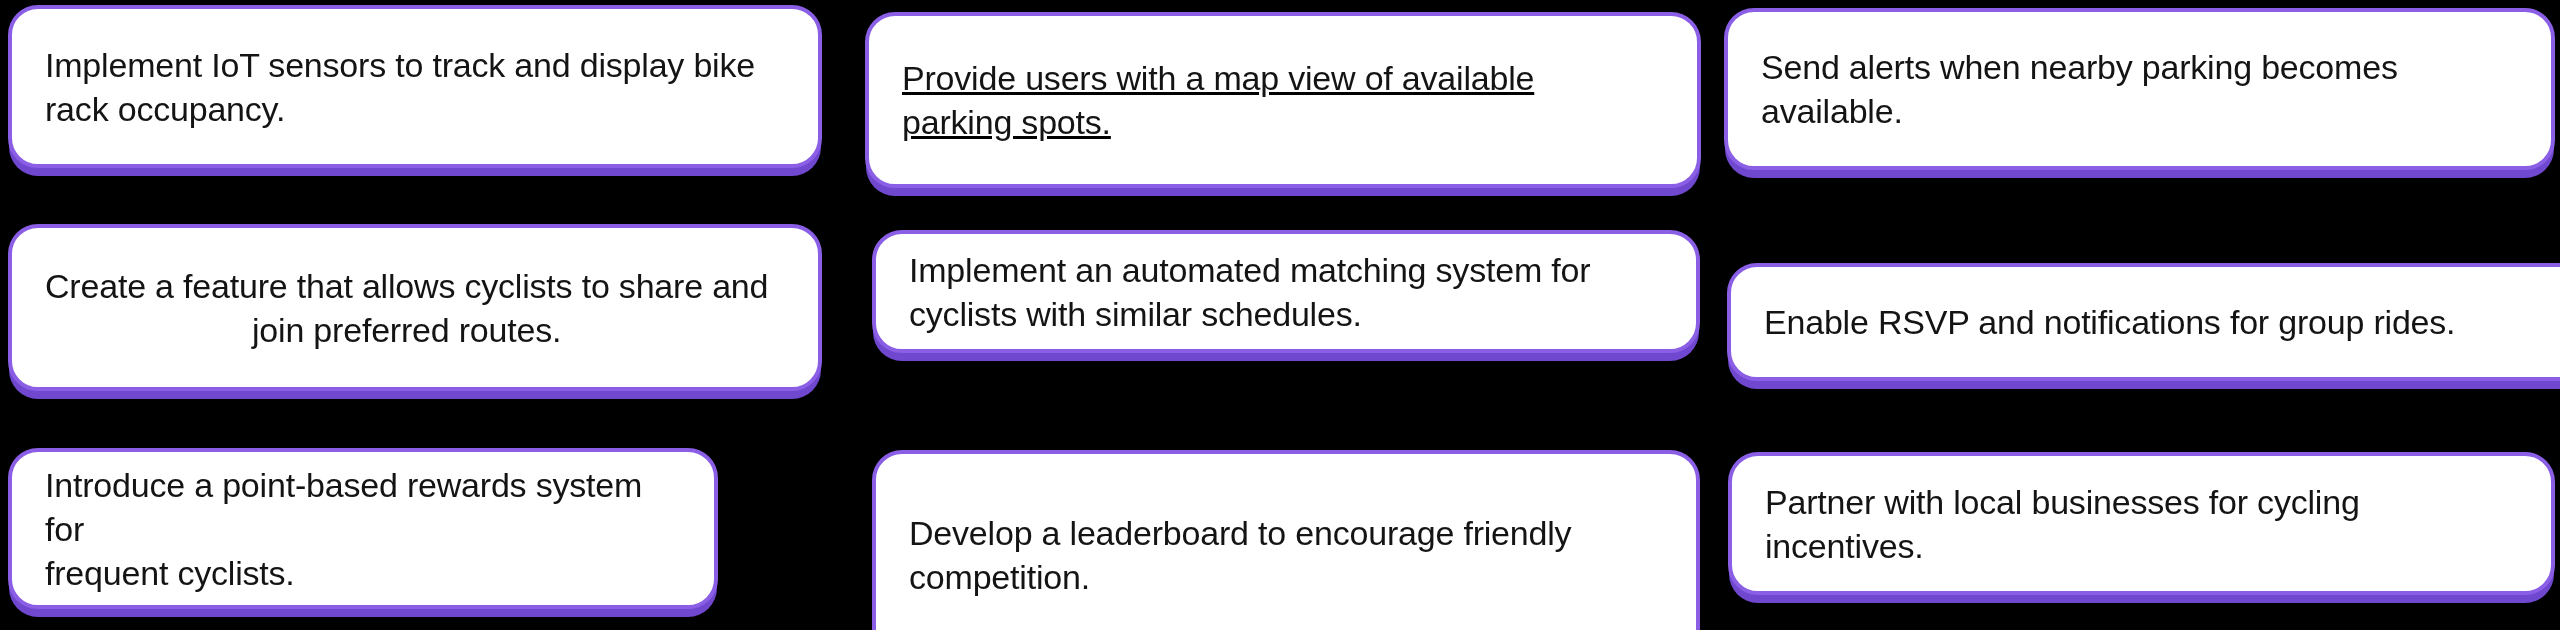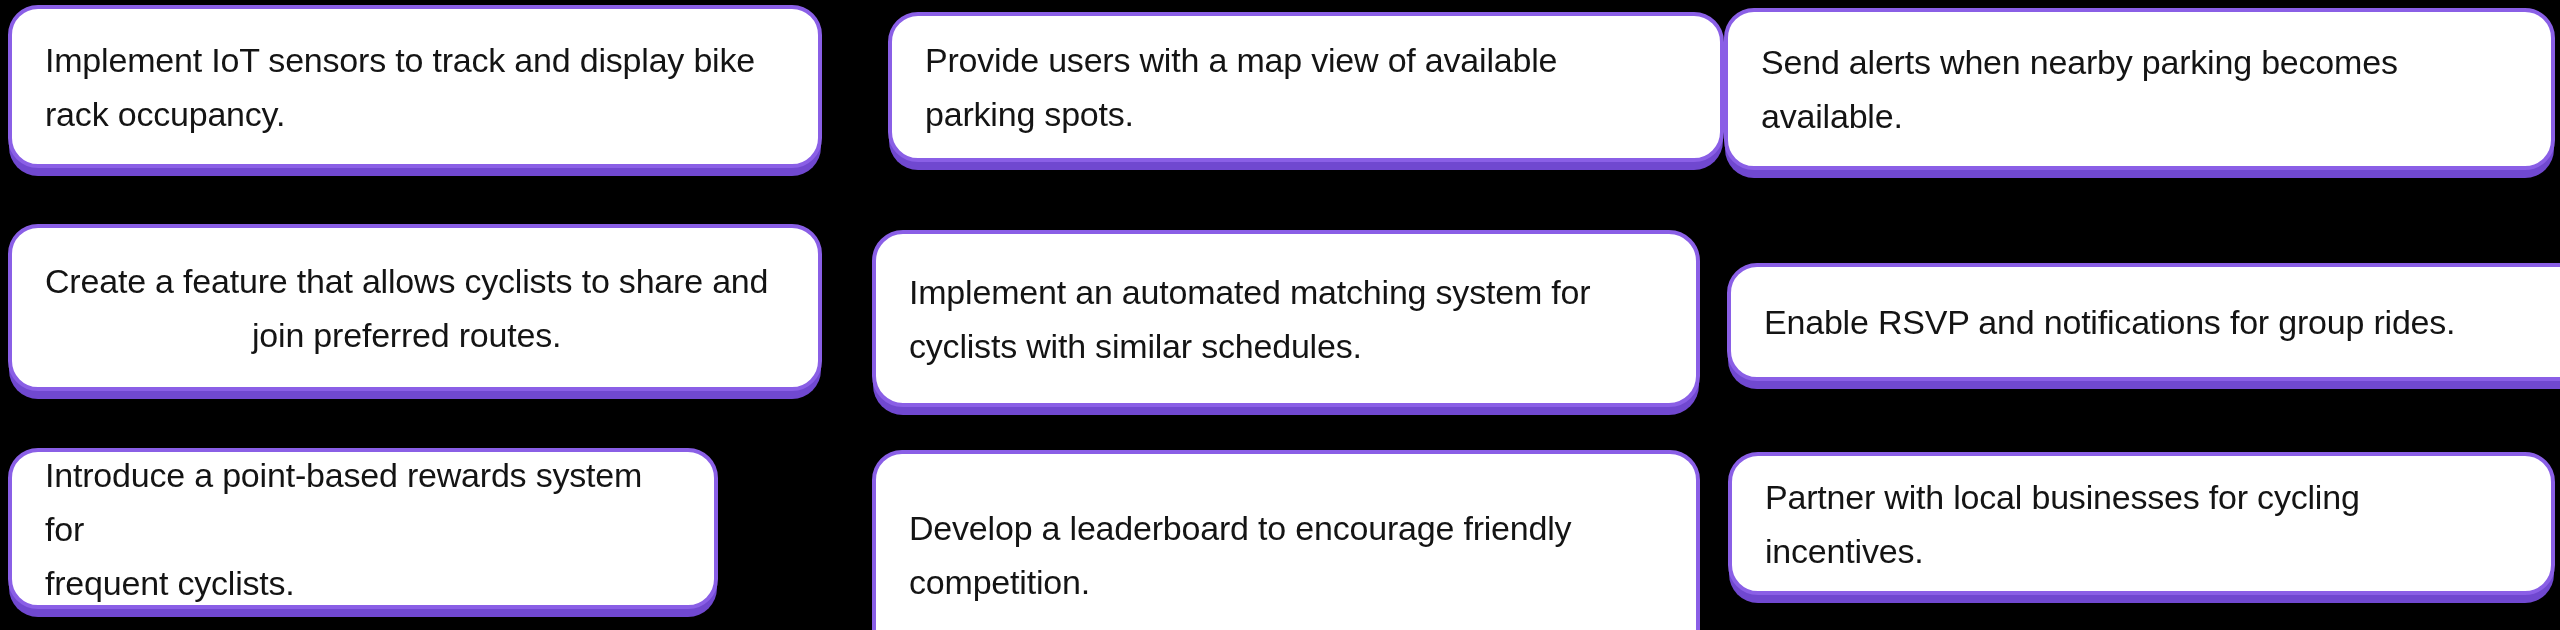--- a/index.html
+++ b/index.html
@@ -23,32 +23,32 @@
     border-radius: 30px;
     box-shadow: 0 9px 0 -1px var(--shadow-color, #7048d0);
     display: flex;
     align-items: center;
     cursor: pointer;
   }
   .card-text {
     margin: 0;
     padding: 0 44px 0 33px;
     font-size: 34px;
-    line-height: 54px;
+    line-height: 44px;
     font-weight: 400;
     letter-spacing: -0.2px;
     color: var(--text-color, #141414);
     white-space: pre-line;
   }
   
   .c0 { left: 8px;    top: 5px;   width: 814px; height: 163px; }
-  .c1 { left: 888px;  top: 12px;  width: 836px; height: 150px; }
+  .c1 { left: 865px;  top: 12px;  width: 836px; height: 176px; text-decoration: underline; }
   .c2 { left: 1724px; top: 8px;   width: 831px; height: 162px; }
   .c3 { left: 8px;    top: 224px; width: 814px; height: 167px; text-align: center; }
-  .c4 { left: 872px;  top: 230px; width: 828px; height: 177px; border-radius: 31px; }
+  .c4 { left: 872px;  top: 230px; width: 828px; height: 123px; }
   .c5 { left: 1727px; top: 252px; width: 936px; height: 118px; margin-top: 11px; }
   .c6 { left: 8px;    top: 448px; width: 710px; height: 161px; }
   .c7 { left: 872px;  top: 450px; width: 828px; height: 209px; }
   .c8 { left: 1728px; top: 452px; width: 827px; height: 143px; }
 </style>
 </head>
 <body>
 
 <div class="board">
 

